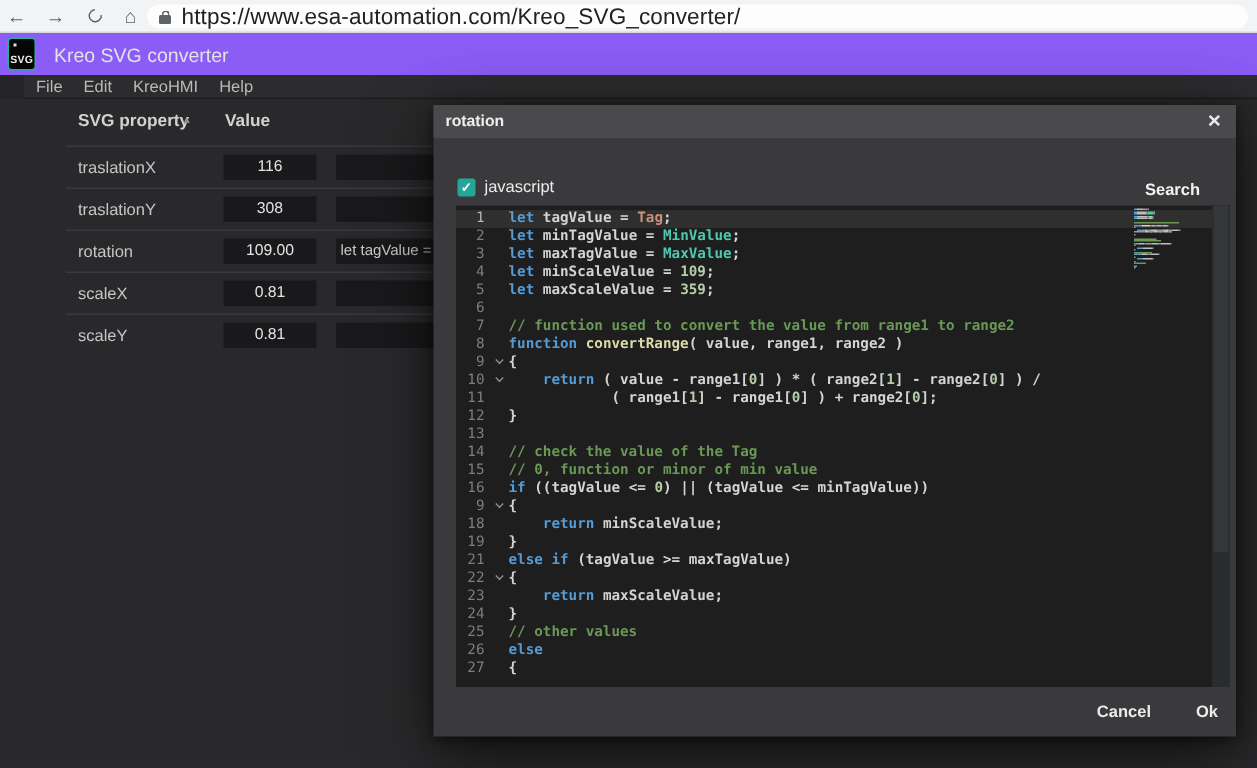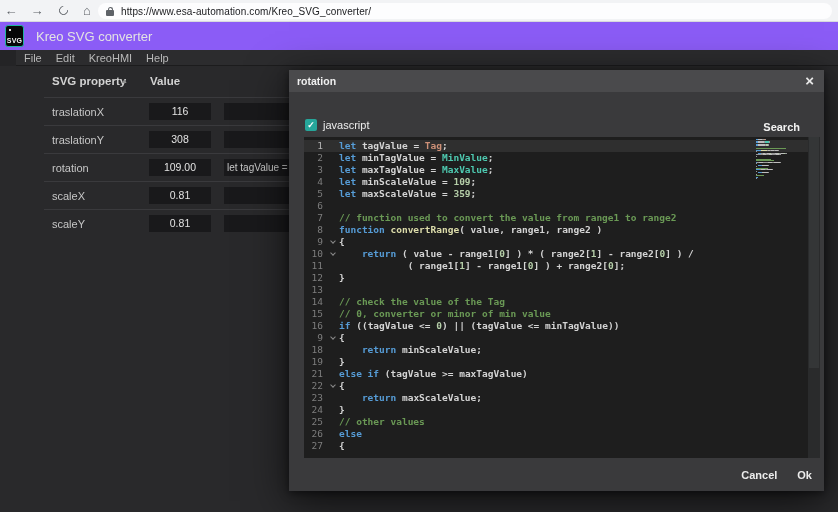--- a/index.html
+++ b/index.html
@@ -14,21 +14,21 @@
   .ic-reload{left:54px;}
   .reload-ring{ display:inline-block; width:9px; height:9px; margin-top:4px;
     border:1.6px solid #5f6368; border-radius:50%; border-top-color:transparent; transform:rotate(40deg);}
   .omnibox { position:absolute; left:98px; top:3px; width:734px; height:16px; background:#fdfdfe;
     border-radius:8px; display:flex; align-items:center; padding-left:8px; }
   .lock-icon { position:relative; width:8px; height:9px; margin-right:7px; }
   .lock-icon .shackle { position:absolute; left:1.5px; top:0; width:5px; height:5px;
     border:1.3px solid #5f6368; border-bottom:none; border-radius:3px 3px 0 0; }
   .lock-icon .lockbody { position:absolute; left:0; top:3.5px; width:8px; height:5.5px;
     background:#5f6368; border-radius:1px; }
-  .url-text { font-size:10px; color:#202124; letter-spacing:.1px; }
+  .url-text { font-size:15px; color:#202124; letter-spacing:.1px; }
 
   
   .title-bar { position:relative; height:28px; background:#8b5cf6; }
   .app-logo { position:absolute; left:5px; top:3px; width:19px; height:22px; background:#060607;
     border:1px solid #1fb3a2; border-radius:3px; }
   .app-logo .dot { position:absolute; left:3px; top:3px; width:2px; height:2px; background:#dcdcdc; }
   .app-logo .txt { position:absolute; left:0; right:0; bottom:2px; text-align:center;
     font-size:7px; font-weight:bold; color:#f2f2f2; letter-spacing:.2px; }
   .app-title { position:absolute; left:36px; top:7px; font-size:13px; color:#e3e3e3; }
 
@@ -90,21 +90,21 @@
   .m-line { height:1px; margin-bottom:.5px; white-space:nowrap; font-size:0; }
   .m-line span { display:inline-block; height:1px; vertical-align:top; }
   .m-line .c-kw{background:#569cd6;} .m-line .c-id{background:#bdbdbd;}
   .m-line .c-num{background:#b5cea8;} .m-line .c-str{background:#ce9178;}
   .m-line .c-cls{background:#4ec9b0;} .m-line .c-fn{background:#dcdcaa;}
   .m-line .c-cm{background:#6a9955;} .m-line .c-pl{background:#9a9a9a;}
   .v-scrollbar { position:absolute; top:0; right:0; width:12px; height:100%; background:#2a2b2c; cursor:pointer; }
   .v-scrollbar .slider { position:absolute; top:0; left:1px; right:1px; height:72%; background:#343637; }
 
   .dlg-footer { position:absolute; left:0; right:0; bottom:0; height:33px; display:flex;
-    align-items:center; justify-content:flex-end; gap:20px; padding-right:12px; }
+    align-items:center; justify-content:flex-end; gap:30px; padding-right:12px; }
   .dlg-btn { font-size:11px; font-weight:bold; color:#ececec; cursor:pointer; }
 </style>
 </head>
 <body>
 
 <div class="browser-bar">
   <span class="nav-ic ic-back">←</span>
   <span class="nav-ic ic-fwd">→</span>
   <span class="nav-ic ic-reload"><i class="reload-ring"></i></span>
   <span class="nav-ic ic-home">⌂</span>
@@ -197,21 +197,21 @@
           <div class="cl"><span class="ln">5</span><span class="fold"></span><span class="tx"><span class="c-kw">let </span><span class="c-id">maxScaleValue</span><span class="c-pl"> = </span><span class="c-num">359</span><span class="c-pl">;</span></span></div>
           <div class="cl"><span class="ln">6</span><span class="fold"></span><span class="tx"> </span></div>
           <div class="cl"><span class="ln">7</span><span class="fold"></span><span class="tx"><span class="c-cm">// function used to convert the value from range1 to range2</span></span></div>
           <div class="cl"><span class="ln">8</span><span class="fold"></span><span class="tx"><span class="c-kw">function </span><span class="c-fn">convertRange</span><span class="c-pl">( </span><span class="c-id">value</span><span class="c-pl">, </span><span class="c-id">range1</span><span class="c-pl">, </span><span class="c-id">range2</span><span class="c-pl"> )</span></span></div>
           <div class="cl"><span class="ln">9</span><span class="fold"><i class="chev"></i></span><span class="tx"><span class="c-pl">{</span></span></div>
           <div class="cl"><span class="ln">10</span><span class="fold"><i class="chev"></i></span><span class="tx"><span class="c-pl">    </span><span class="c-kw">return</span><span class="c-pl"> ( </span><span class="c-id">value</span><span class="c-pl"> - </span><span class="c-id">range1</span><span class="c-pl">[</span><span class="c-num">0</span><span class="c-pl">] ) * ( </span><span class="c-id">range2</span><span class="c-pl">[</span><span class="c-num">1</span><span class="c-pl">] - </span><span class="c-id">range2</span><span class="c-pl">[</span><span class="c-num">0</span><span class="c-pl">] ) /</span></span></div>
           <div class="cl"><span class="ln">11</span><span class="fold"></span><span class="tx"><span class="c-pl">            ( </span><span class="c-id">range1</span><span class="c-pl">[</span><span class="c-num">1</span><span class="c-pl">] - </span><span class="c-id">range1</span><span class="c-pl">[</span><span class="c-num">0</span><span class="c-pl">] ) + </span><span class="c-id">range2</span><span class="c-pl">[</span><span class="c-num">0</span><span class="c-pl">];</span></span></div>
           <div class="cl"><span class="ln">12</span><span class="fold"></span><span class="tx"><span class="c-pl">}</span></span></div>
           <div class="cl"><span class="ln">13</span><span class="fold"></span><span class="tx"> </span></div>
           <div class="cl"><span class="ln">14</span><span class="fold"></span><span class="tx"><span class="c-cm">// check the value of the Tag</span></span></div>
-          <div class="cl"><span class="ln">15</span><span class="fold"></span><span class="tx"><span class="c-cm">// 0, converter or minor of min value</span></span></div>
+          <div class="cl"><span class="ln">15</span><span class="fold"></span><span class="tx"><span class="c-cm">// 0, function or minor of min value</span></span></div>
           <div class="cl"><span class="ln">16</span><span class="fold"></span><span class="tx"><span class="c-kw">if</span><span class="c-pl"> ((</span><span class="c-id">tagValue</span><span class="c-pl"> &lt;= </span><span class="c-num">0</span><span class="c-pl">) || (</span><span class="c-id">tagValue</span><span class="c-pl"> &lt;= </span><span class="c-id">minTagValue</span><span class="c-pl">))</span></span></div>
           <div class="cl"><span class="ln">9</span><span class="fold"><i class="chev"></i></span><span class="tx"><span class="c-pl">{</span></span></div>
           <div class="cl"><span class="ln">18</span><span class="fold"></span><span class="tx"><span class="c-pl">    </span><span class="c-kw">return </span><span class="c-id">minScaleValue</span><span class="c-pl">;</span></span></div>
           <div class="cl"><span class="ln">19</span><span class="fold"></span><span class="tx"><span class="c-pl">}</span></span></div>
           <div class="cl"><span class="ln">21</span><span class="fold"></span><span class="tx"><span class="c-kw">else if</span><span class="c-pl"> (</span><span class="c-id">tagValue</span><span class="c-pl"> &gt;= </span><span class="c-id">maxTagValue</span><span class="c-pl">)</span></span></div>
           <div class="cl"><span class="ln">22</span><span class="fold"><i class="chev"></i></span><span class="tx"><span class="c-pl">{</span></span></div>
           <div class="cl"><span class="ln">23</span><span class="fold"></span><span class="tx"><span class="c-pl">    </span><span class="c-kw">return </span><span class="c-id">maxScaleValue</span><span class="c-pl">;</span></span></div>
           <div class="cl"><span class="ln">24</span><span class="fold"></span><span class="tx"><span class="c-pl">}</span></span></div>
           <div class="cl"><span class="ln">25</span><span class="fold"></span><span class="tx"><span class="c-cm">// other values</span></span></div>
           <div class="cl"><span class="ln">26</span><span class="fold"></span><span class="tx"><span class="c-kw">else</span></span></div>

